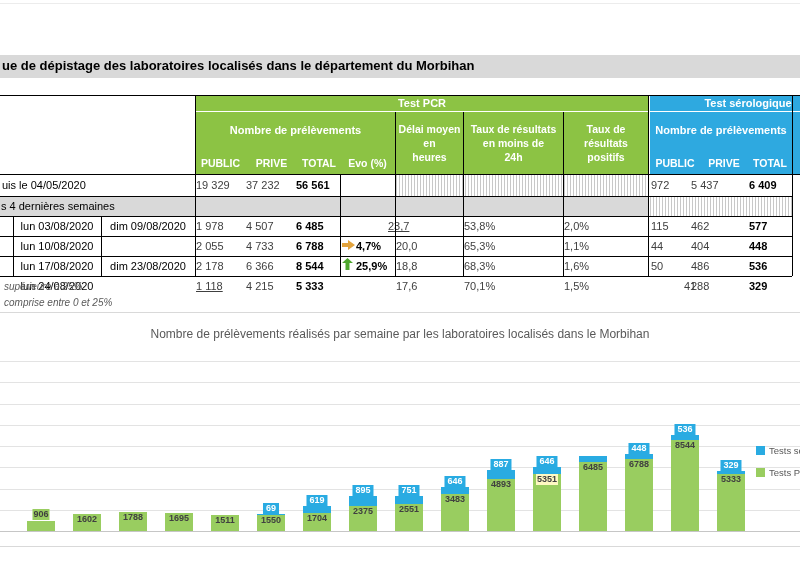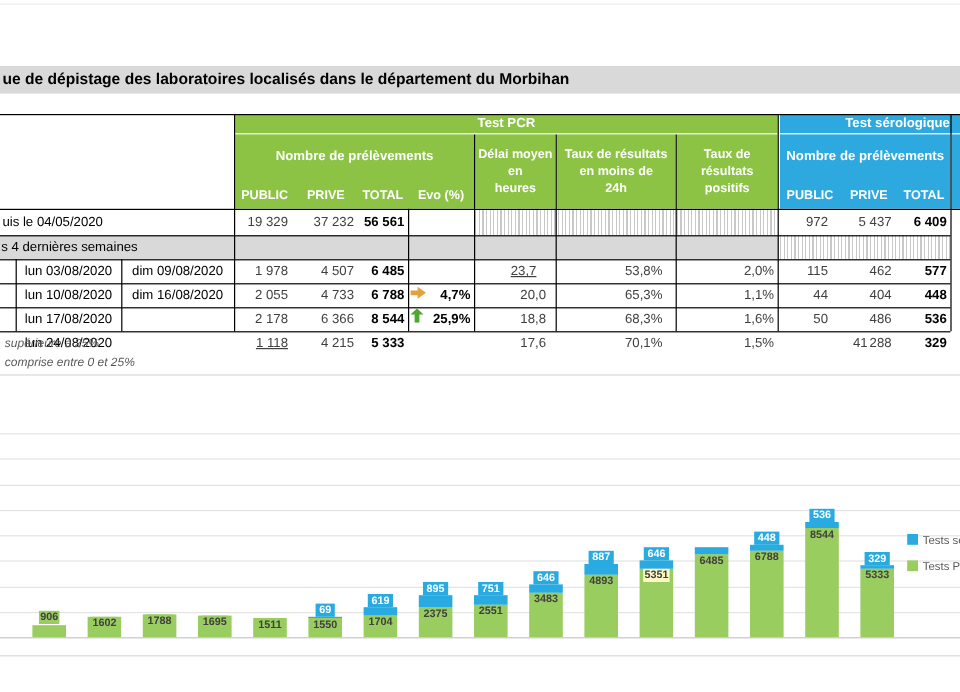--- a/index.html
+++ b/index.html
@@ -14,21 +14,21 @@
   #banner-pcr{left:196px;width:452px;}
   #banner-sero{left:650px;width:196px;}
   .hdr2{top:112px;height:62px;color:#fff;font-weight:bold;font-size:10.5px;text-align:center;}
   .hdr-title{position:absolute;top:12px;left:0;right:0;font-size:11px;}
   .subrow{position:absolute;bottom:4px;left:0;right:0;height:14px;}
   .subrow span{position:absolute;top:0;height:14px;line-height:14px;font-size:10.5px;}
   .hdr-3l{display:flex;flex-direction:column;justify-content:center;line-height:14px;}
   
   .row{left:0;width:800px;background:#fff;}
   .cell{position:absolute;top:0;bottom:0;font-size:11px;color:#404040;white-space:nowrap;overflow:visible;}
-  .rt{text-align:right;} .ctr{text-align:center;} .bold{font-weight:bold;color:#000;}
+  .rt{} .ctr{text-align:center;} .bold{font-weight:bold;color:#000;}
   .hatch{background:repeating-linear-gradient(90deg,#c8c8c8 0 1px,#ffffff 1px 3px);}
   .vline{position:absolute;width:1px;background:#000;}
   .hline{position:absolute;height:1px;background:#000;}
   .fnote{font-size:10px;font-style:italic;color:#595959;white-space:nowrap;}
   
   #chart{top:312px;left:0;width:800px;height:233px;border-top:1px solid #d9d9d9;border-bottom:1px solid #d9d9d9;background:#fff;}
   #chart-title{position:absolute;top:14px;left:0;width:800px;text-align:center;font-size:12px;color:#595959;}
   #plot{position:absolute;top:48px;left:0;width:800px;height:170px;}
   .grid{position:absolute;left:0;width:800px;height:1px;background:#e3e3e3;}
   .xaxis{position:absolute;left:0;top:170px;width:800px;height:1px;background:#c6c6c6;}
@@ -117,37 +117,37 @@
       <span class="cell rt bold" style="left: 356px; width: 36px; line-height: 20px;"></span>
       <span class="cell rt" style="left: 388px; width: 59px; line-height: 20px; text-decoration: underline;">23,7</span>
       <span class="cell rt" style="left: 464px; width: 88px; line-height: 20px;">53,8%</span>
       <span class="cell rt" style="left: 564px; width: 81px; line-height: 20px;">2,0%</span>
       <span class="cell rt" style="left: 651px; width: 39px; line-height: 20px;">115</span>
       <span class="cell rt" style="left: 691px; width: 52px; line-height: 20px;">462</span>
       <span class="cell rt bold" style="left: 749px; width: 40px; line-height: 20px;">577</span>
     </div>
     <div class="abs row" style="top: 236px; height: 20px;">
       <span class="cell ctr" style="left: 13px; width: 88px; color: rgb(0, 0, 0); line-height: 20px;">lun 10/08/2020</span>
-      <span class="cell ctr" style="left: 101px; width: 94px; color: rgb(0, 0, 0); line-height: 20px;">dim 16/08/2020</span>
       <span class="cell rt" style="left: 196px; width: 44px; line-height: 20px;">2 055</span>
       <span class="cell rt" style="left: 246px; width: 49px; line-height: 20px;">4 733</span>
       <span class="cell rt bold" style="left: 296px; width: 41px; line-height: 20px;">6 788</span>
       <span class="cell rt bold" style="left: 356px; width: 36px; line-height: 20px;">4,7%</span>
       <span class="cell rt" style="left: 396px; width: 59px; line-height: 20px;">20,0</span>
       <span class="cell rt" style="left: 464px; width: 88px; line-height: 20px;">65,3%</span>
       <span class="cell rt" style="left: 564px; width: 81px; line-height: 20px;">1,1%</span>
       <span class="cell rt" style="left: 651px; width: 39px; line-height: 20px;">44</span>
       <span class="cell rt" style="left: 691px; width: 52px; line-height: 20px;">404</span>
       <span class="cell rt bold" style="left: 749px; width: 40px; line-height: 20px;">448</span>
       <span class="cell" style="left: 342px; width: 14px; line-height: 20px;"><svg width="13" height="10" viewBox="0 0 13 10">
           <path d="M0 3h6V0l7 5-7 5V7H0z" fill="#e2a33d"></path>
         </svg></span>
     </div>
     <div class="abs row" style="top: 256px; height: 20px;">
       <span class="cell ctr" style="left: 13px; width: 88px; color: rgb(0, 0, 0); line-height: 20px;">lun 17/08/2020</span>
+      <span class="cell ctr" style="left: 101px; width: 94px; color: rgb(0, 0, 0); line-height: 20px;">dim 23/08/2020</span>
       <span class="cell rt" style="left: 196px; width: 44px; line-height: 20px;">2 178</span>
       <span class="cell rt" style="left: 246px; width: 49px; line-height: 20px;">6 366</span>
       <span class="cell rt bold" style="left: 296px; width: 41px; line-height: 20px;">8 544</span>
       <span class="cell rt bold" style="left: 356px; width: 36px; line-height: 20px;">25,9%</span>
       <span class="cell rt" style="left: 396px; width: 59px; line-height: 20px;">18,8</span>
       <span class="cell rt" style="left: 464px; width: 88px; line-height: 20px;">68,3%</span>
       <span class="cell rt" style="left: 564px; width: 81px; line-height: 20px;">1,6%</span>
       <span class="cell rt" style="left: 651px; width: 39px; line-height: 20px;">50</span>
       <span class="cell rt" style="left: 691px; width: 52px; line-height: 20px;">486</span>
       <span class="cell rt bold" style="left: 749px; width: 40px; line-height: 20px;">536</span>
@@ -186,20 +186,21 @@
     <div class="hline" style="top: 216px; left: 0px; width: 792px;"></div>
     <div class="hline" style="top: 236px; left: 0px; width: 792px;"></div>
     <div class="hline" style="top: 256px; left: 0px; width: 792px;"></div>
     <div class="hline" style="top: 276px; left: 0px; width: 792px;"></div>
   </div>
 
 <div class="abs fnote" style="top:281px;left:4px;">supérieure à 25%</div>
 <div class="abs fnote" style="top:297px;left:4px;">comprise entre 0 et 25%</div>
 
 <div id="chart" class="abs">
+  <div id="chart-title">Nombre de prélèvements réalisés par semaine par les laboratoires localisés dans le Morbihan</div>
   <div id="plot">
       <div class="grid" style="top: 0px;"></div>
       <div class="grid" style="top: 21.25px;"></div>
       <div class="grid" style="top: 42.5px;"></div>
       <div class="grid" style="top: 63.75px;"></div>
       <div class="grid" style="top: 85px;"></div>
       <div class="grid" style="top: 106.25px;"></div>
       <div class="grid" style="top: 127.5px;"></div>
       <div class="grid" style="top: 148.75px;"></div>
       <div class="xaxis"></div>

